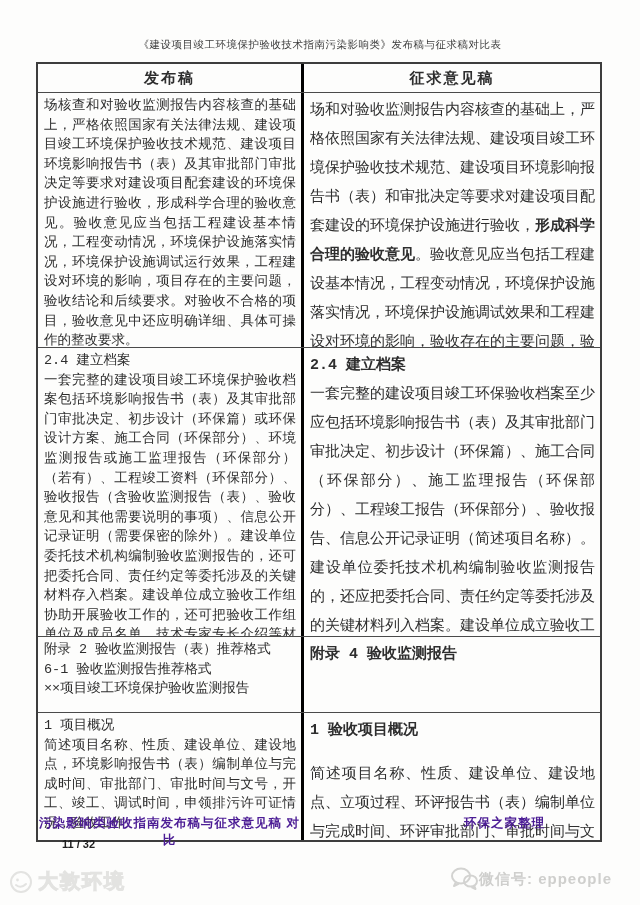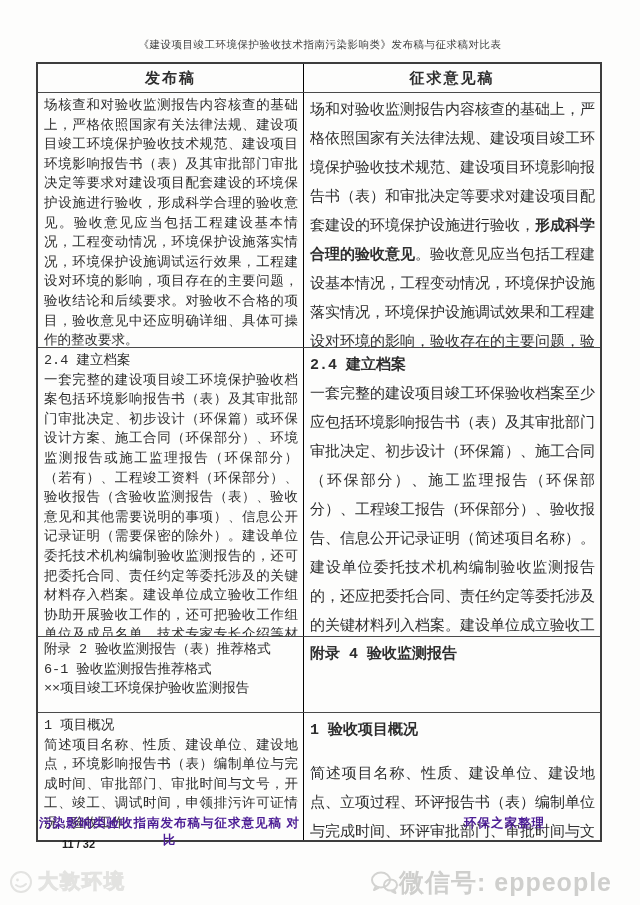--- a/index.html
+++ b/index.html
@@ -18,21 +18,21 @@
   }
   .doc-table{
     position:absolute;left:36px;top:62px;width:566px;
     border:2px solid #3d3d3d;
     box-sizing:border-box;
     background:#fdfdfc;
   }
   .t-row{display:flex;box-sizing:border-box;}
   .t-row + .t-row{border-top:1px solid #4a4a4a;}
   .cell{box-sizing:border-box;overflow:hidden;}
-  .cell.left{width:266px;border-right:1px solid #000000;}
+  .cell.left{width:266px;border-right:3px solid #000000;}
   .cell.right{flex:1;}
   .head-row{height:28px;}
   .head-cell{display:flex;align-items:center;justify-content:center;
     font-weight:bold;font-size:15px;letter-spacing:2px;}
   .r1{height:255px;}
   .r2{height:289px;}
   .r3{height:76px;}
   .r4{height:128px;}
   .cell .inner{padding:3px 5px 0 6px;}
   .body-l{font-size:13.5px;line-height:19.6px;text-align:justify;}
@@ -62,21 +62,21 @@
     font-weight:bold;font-size:20px;letter-spacing:2px;
     -webkit-text-stroke:1px #e3e3e1;
     user-select:none;
   }
   .watermark svg{display:block;}
   .wechat{
     position:absolute;right:28px;top:866px;
     display:flex;align-items:center;
     color:#cfcfcd;
     font-family:"Liberation Sans","DejaVu Sans",sans-serif;
-    font-weight:bold;font-size:25px;letter-spacing:1px;
+    font-weight:bold;font-size:15px;letter-spacing:1px;
     user-select:none;
   }
   .wechat svg{display:block;}
 </style>
 </head>
 <body>
 
 <div class="page">
 
   <div class="doc-title">《建设项目竣工环境保护验收技术指南污染影响类》发布稿与征求稿对比表</div>

